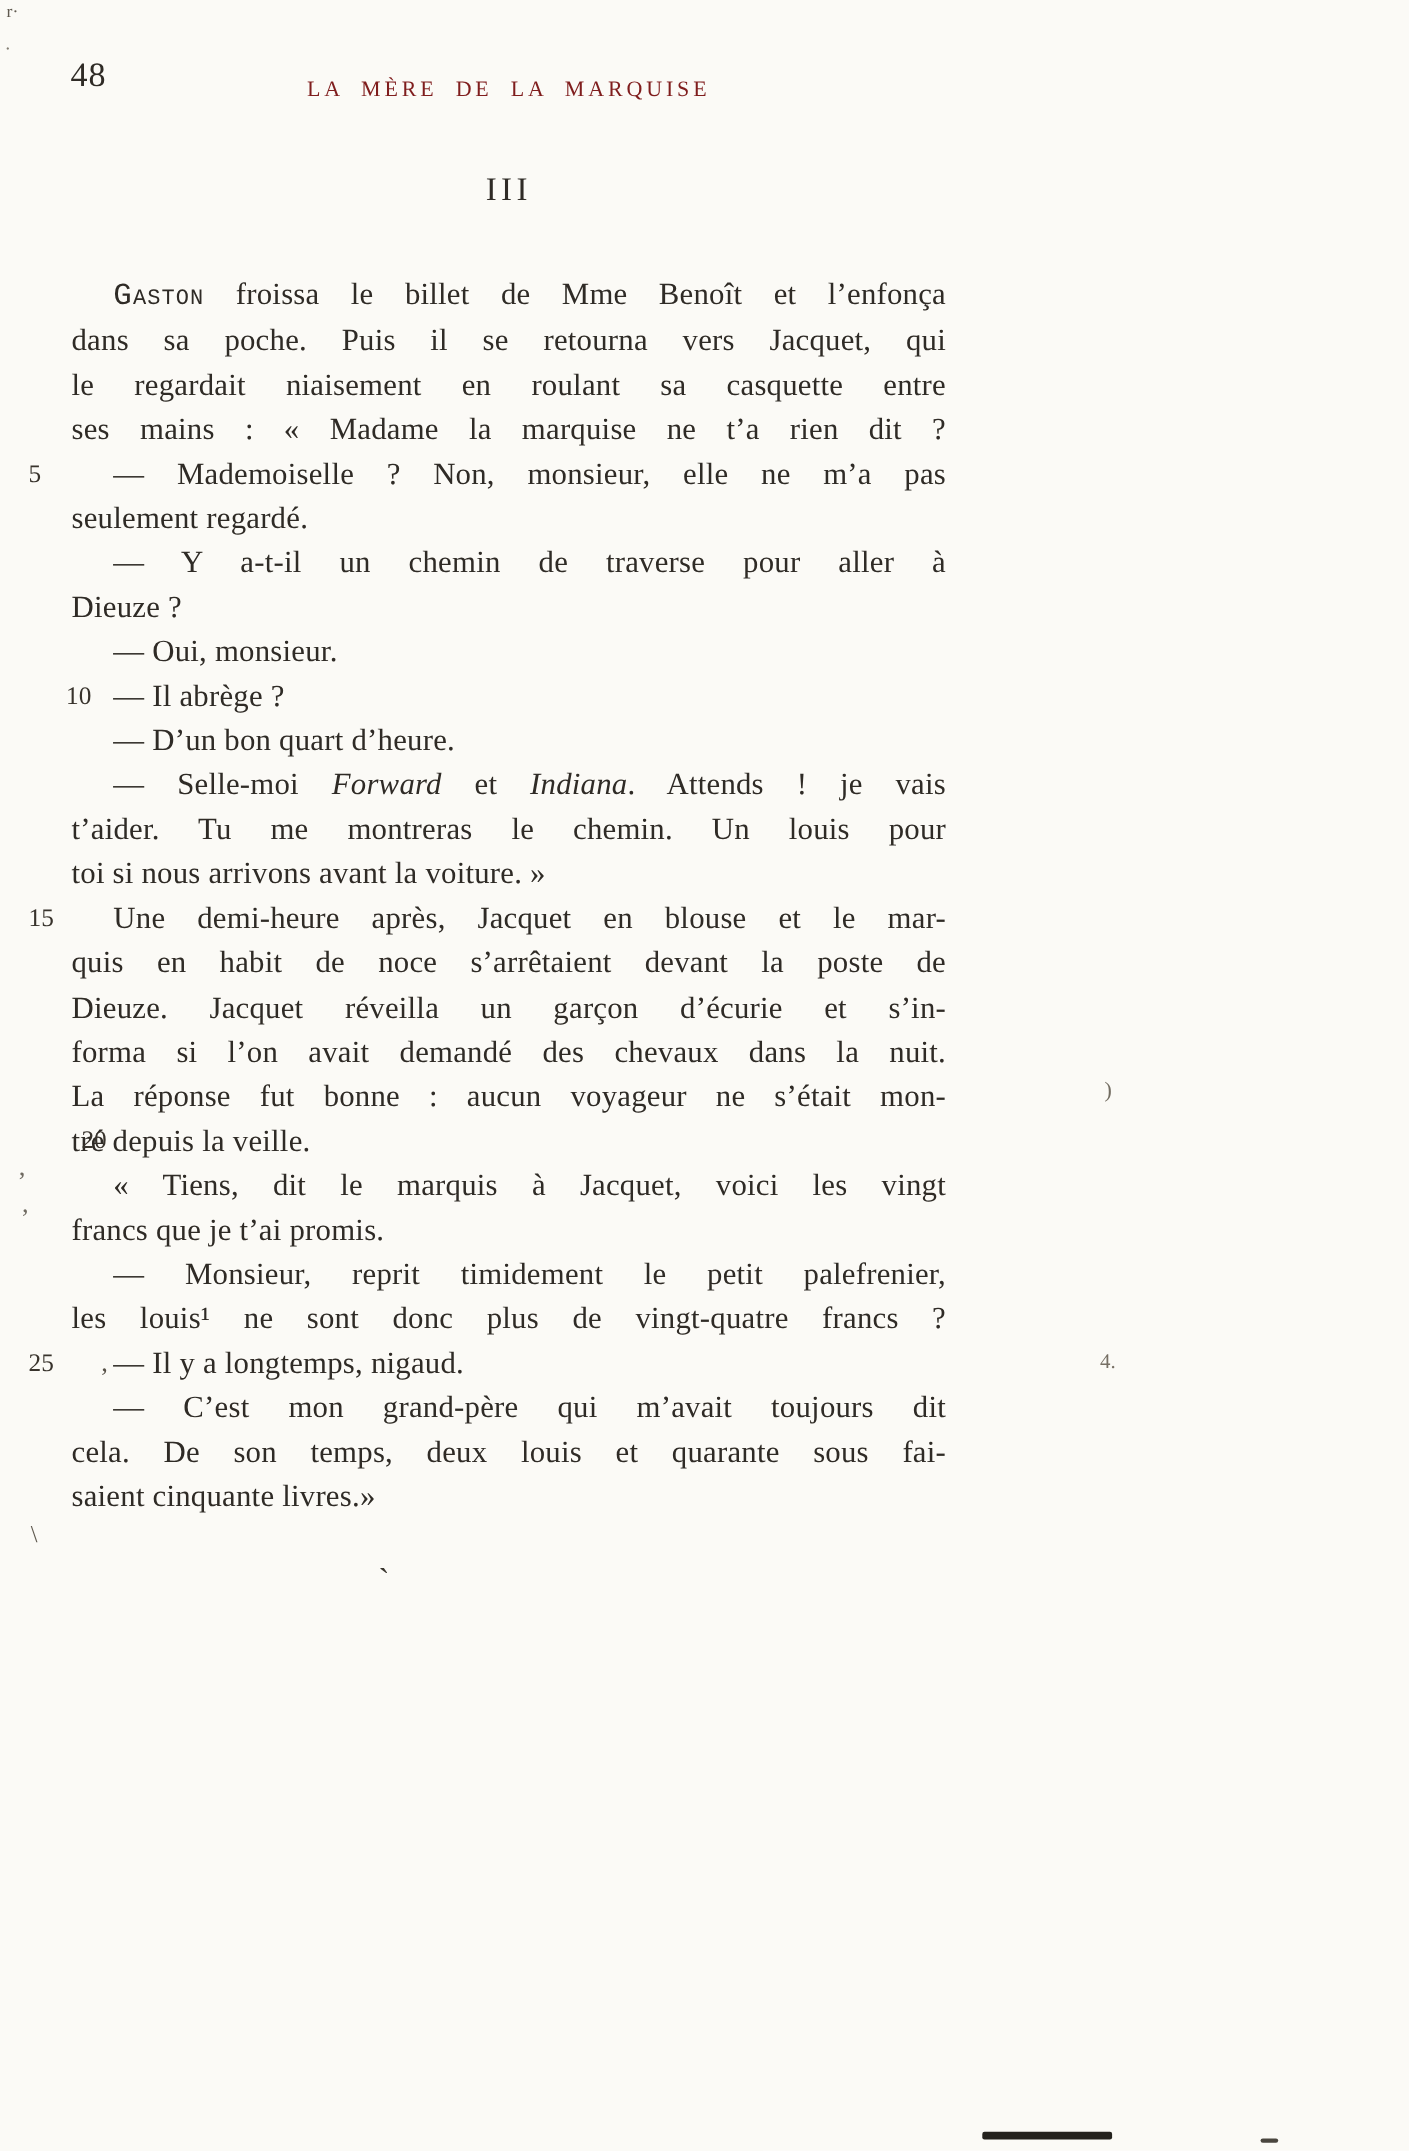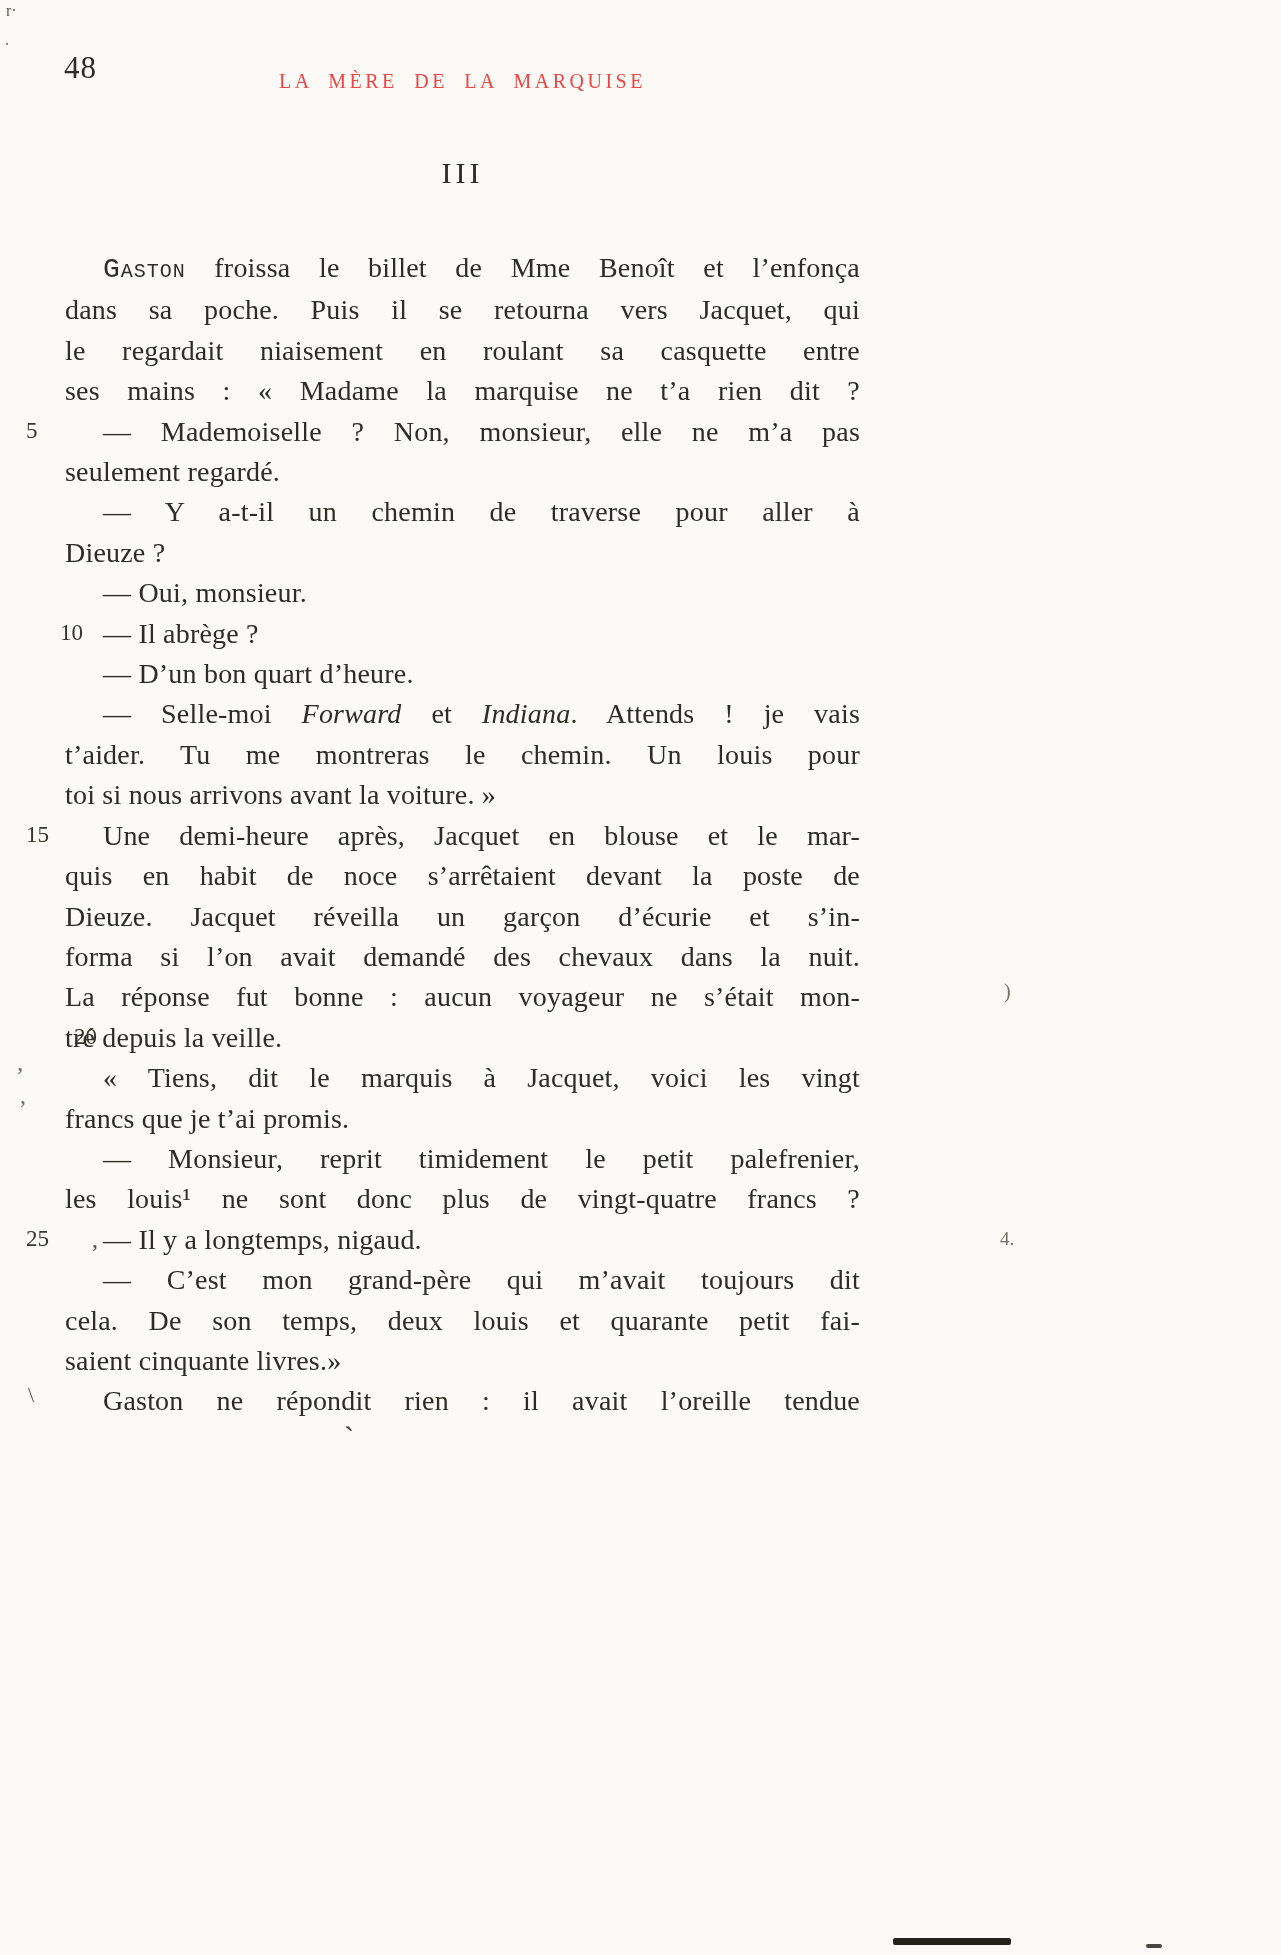--- a/index.html
+++ b/index.html
@@ -23,21 +23,21 @@
     letter-spacing: 1px;
   }
   .running-title {
     position: absolute;
     left: 65px; top: 70px;
     width: 795px;
     text-align: center;
     font-size: 20px;
     letter-spacing: 3.5px;
     word-spacing: 8px;
-    color: #ef4444;
+    color: #7f1d1d;
   }
   .section-heading {
     position: absolute;
     left: 65px; top: 156px;
     width: 795px;
     text-align: center;
     font-size: 30px;
     letter-spacing: 4px;
   }
   #text-block {
@@ -120,25 +120,22 @@
       </div>
       <div class="para">
         <div class="line indent j"><span>— Monsieur, reprit timidement le petit palefrenier,</span></div>
         <div class="line j"><span>les louis¹ ne sont donc plus de vingt-quatre francs ?</span></div>
       </div>
       <div class="para">
         <div class="line indent"><span>— Il y a longtemps, nigaud.</span></div>
       </div>
       <div class="para">
         <div class="line indent j"><span>— C’est mon grand-père qui m’avait toujours dit</span></div>
-        <div class="line j"><span>cela. De son temps, deux louis et quarante petit fai-</span></div>
+        <div class="line j"><span>cela. De son temps, deux louis et quarante sous fai-</span></div>
         <div class="line"><span>saient cinquante livres.»</span></div>
-      </div>
-      <div class="para">
-        <div class="line indent j"><span>Gaston ne répondit rien : il avait l’oreille tendue</span></div>
       </div>
     </div>
 <div class="margin-num" style="top: 418px;">5</div>
     <div class="margin-num" style="top: 620px; margin-left: 34px;">10</div>
     <div class="margin-num" style="top: 822px;">15</div>
     <div class="margin-num" style="top: 1024px; margin-left: 48px;">20</div>
     <div class="margin-num" style="top: 1226px;">25</div>
     <div class="artifact" style="left: 6px; top: 2px; font-size: 16px; color: rgb(95, 89, 79);">r·</div>
     <div class="artifact" style="left: 4px; top: 34px; font-size: 18px; color: rgb(131, 125, 114);">·</div>
     <div class="artifact" style="left: 1004px; top: 980px; font-size: 20px; color: rgb(115, 109, 98);">)</div>

